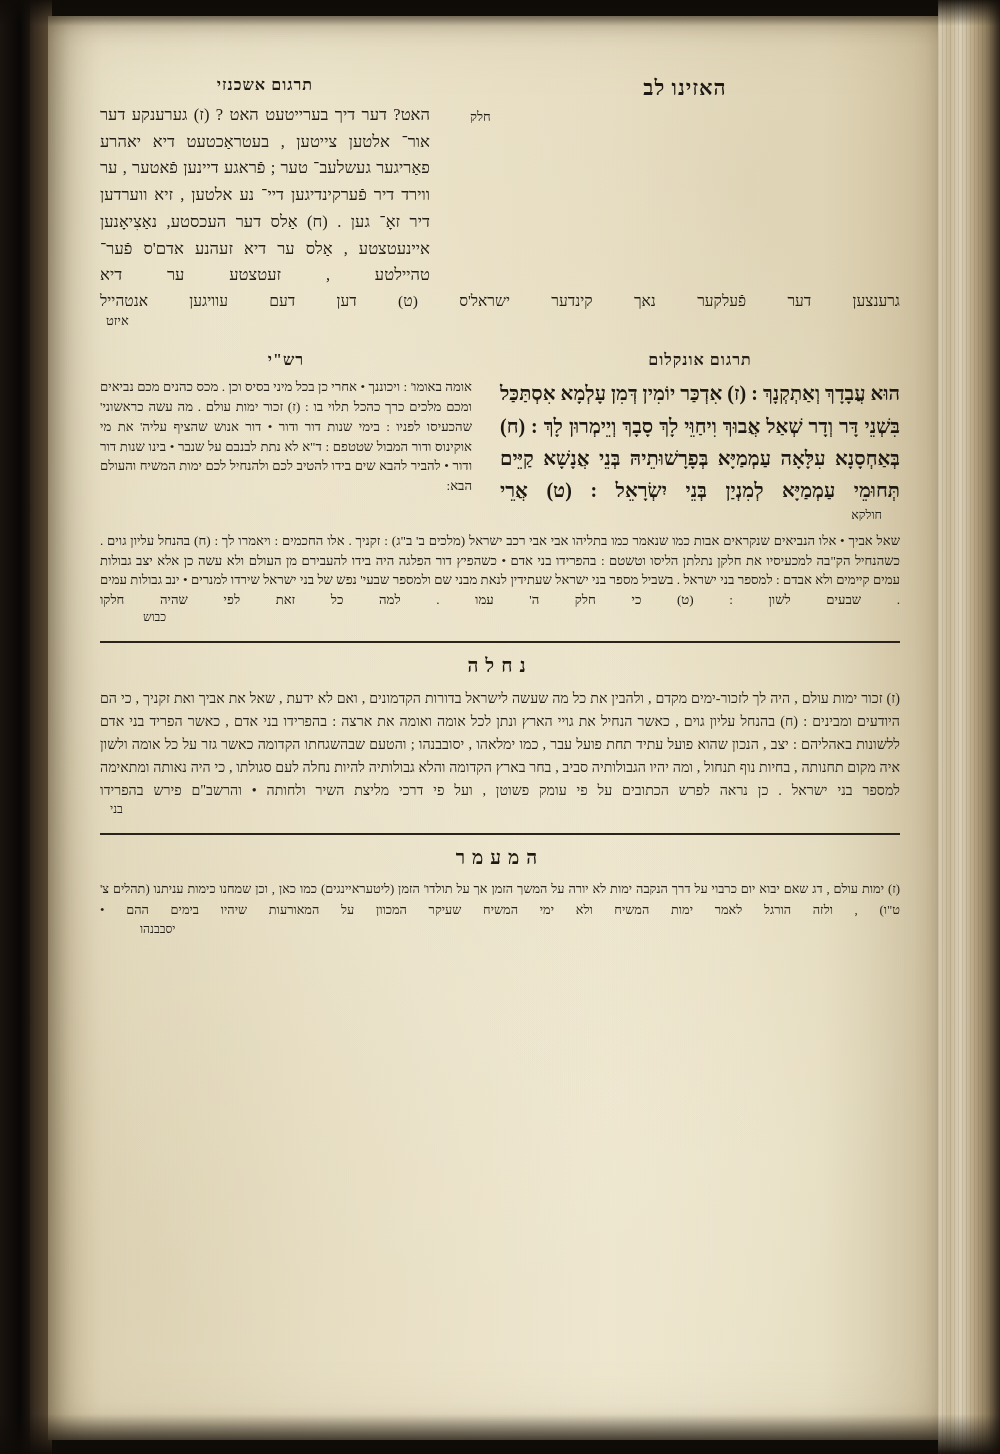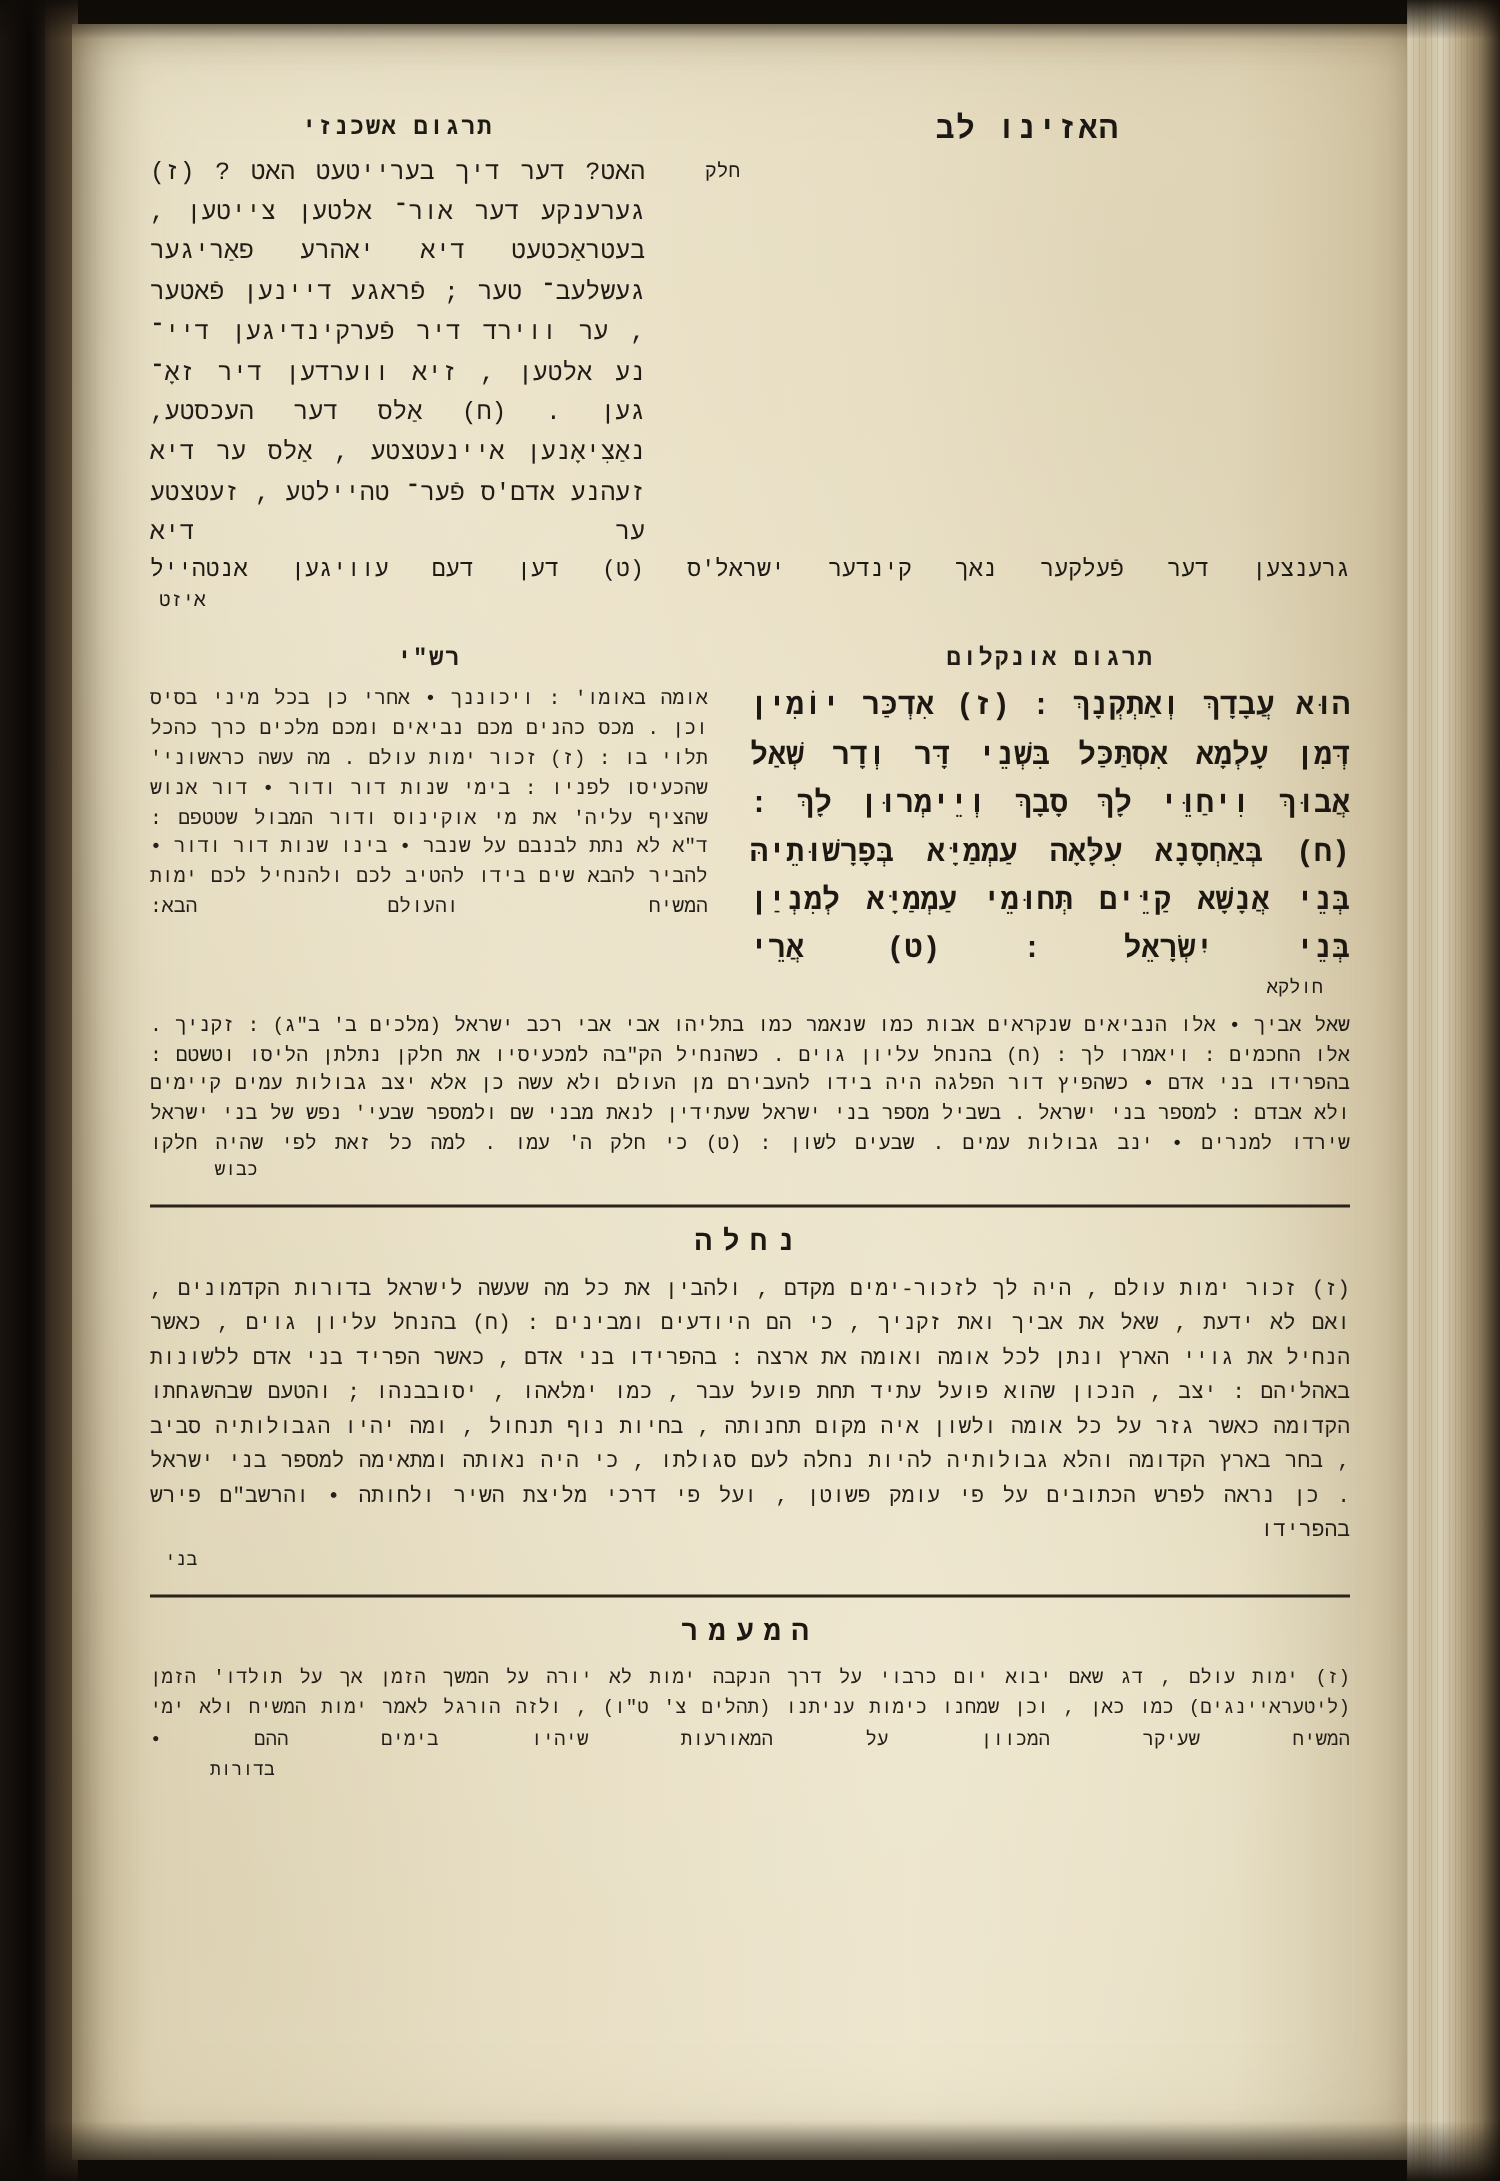--- a/index.html
+++ b/index.html
@@ -87,21 +87,21 @@
                 inset -14px 0 30px -14px rgba(80,62,38,.4),
                 inset 0 14px 26px -12px rgba(80,62,38,.35),
                 inset 0 -16px 30px -12px rgba(80,62,38,.45);
     pointer-events: none;
   }
 
   
   .hebrew {
     direction: rtl;
     unicode-bidi: bidi-override;
-    font-family: Liberation Mono, monospace;
+    font-family: Liberation Serif, serif;
     color: #1e1a14;
   }
   #content {
     position: absolute;
     left: 52px; top: 60px;
     width: 800px;
     height: 1320px;
   }
 
   .cols {
@@ -300,21 +300,21 @@
       <div class="catch-right hebrew">כבוש</div>
 
       <hr class="rule">
       <div class="sec-title hebrew">נחלה</div>
       <div class="beur-block hebrew">(ז) זכור ימות עולם , היה לך לזכור-ימים מקדם , ולהבין את כל מה שעשה לישראל בדורות הקדמונים , ואם לא ידעת , שאל את אביך ואת זקניך , כי הם היודעים ומבינים : (ח) בהנחל עליון גוים , כאשר הנחיל את גויי הארץ ונתן לכל אומה ואומה את ארצה : בהפרידו בני אדם , כאשר הפריד בני אדם ללשונות באהליהם : יצב , הנכון שהוא פועל עתיד תחת פועל עבר , כמו ימלאהו , יסובבנהו ; והטעם שבהשגחתו הקדומה כאשר גזר על כל אומה ולשון איה מקום תחנותה , בחיות נוף תנחול , ומה יהיו הגבולותיה סביב , בחר בארץ הקדומה והלא גבולותיה להיות נחלה לעם סגולתו , כי היה נאותה ומתאימה למספר בני ישראל . כן נראה לפרש הכתובים על פי עומק פשוטן , ועל פי דרכי מליצת השיר ולחותה • והרשב"ם פירש בהפרידו</div>
       <div class="catch-beur hebrew">בני</div>
 
       <hr class="rule">
       <div class="sec-title hebrew">המעמר</div>
       <div class="maamar-block hebrew">(ז) ימות עולם , דג שאם יבוא יום כרבוי על דרך הנקבה ימות לא יורה על המשך הזמן אך על תולדו' הזמן (ליטעראיינגים) כמו כאן , וכן שמחנו כימות עניתנו (תהלים צ' ט"ו) , ולזה הורגל לאמר ימות המשיח ולא ימי המשיח שעיקר המכוון על המאורעות שיהיו בימים ההם •</div>
-      <div class="catch-bottom hebrew">בדורות</div>
+      <div class="catch-bottom hebrew">יסבבנהו</div>
 
     </div>
   </div>
 
   <div class="fore-edge"></div>
   <div class="fore-edge-lines"></div>
   <div class="top-shadow"></div>
   <div class="bottom-shadow"></div>
 </div>
 

